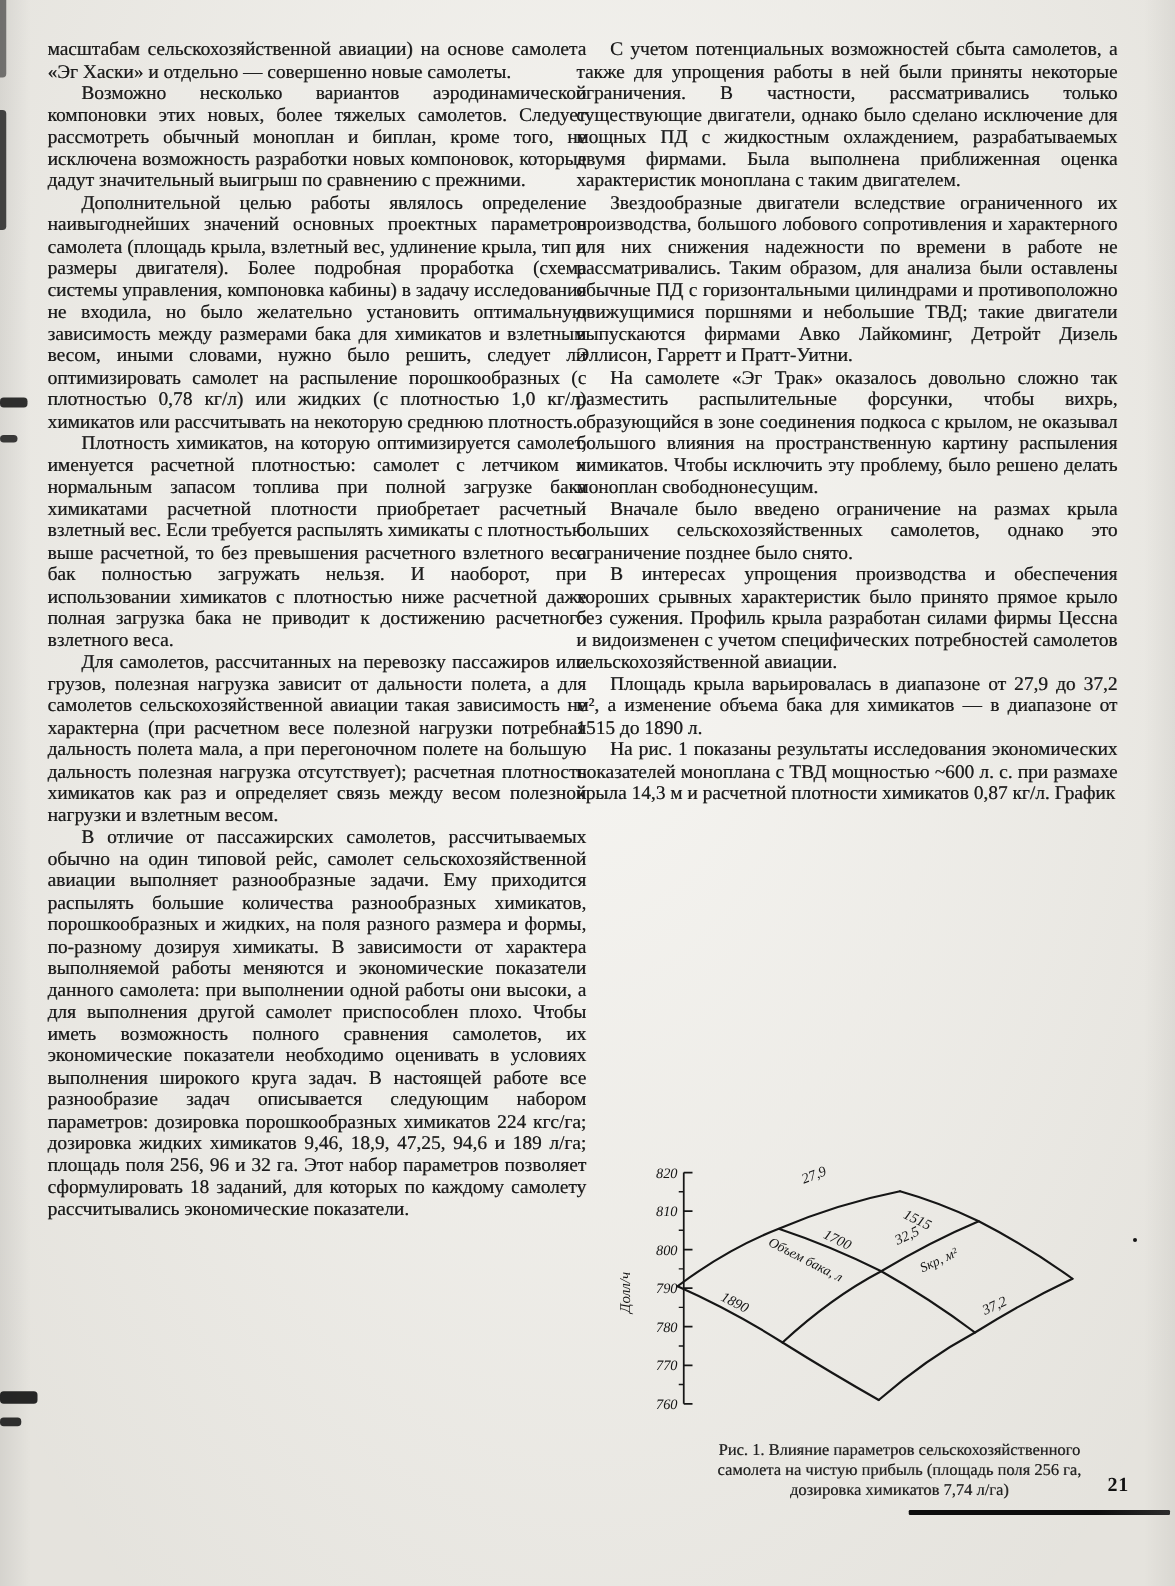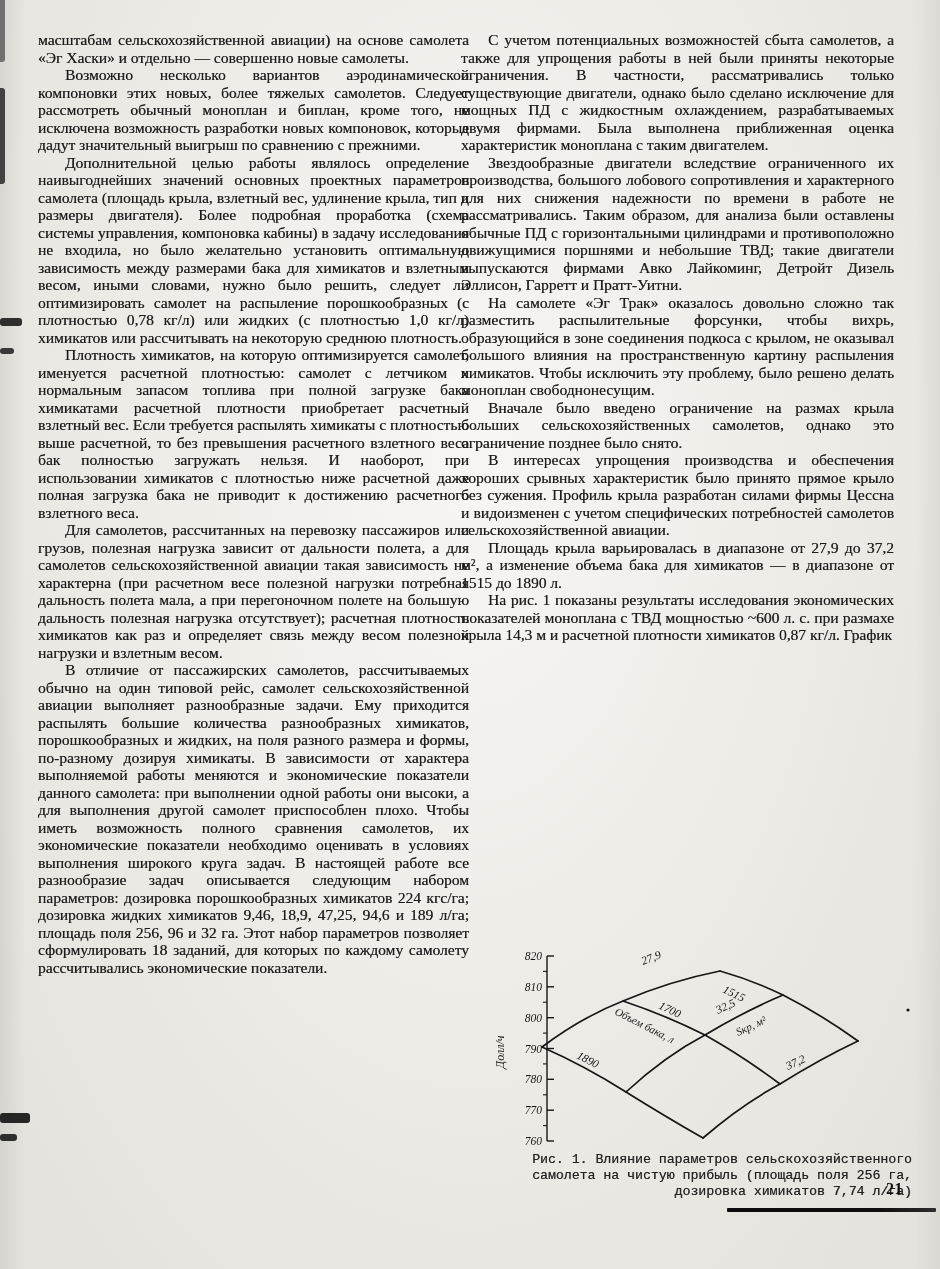--- a/index.html
+++ b/index.html
@@ -22,26 +22,26 @@
     text-align:justify;
     text-shadow:0.3px 0 0 rgba(25,25,25,0.65);
   }
   .col-left  { left:38px;  top:31px; width:431px; }
   .col-right { left:461px; top:31px; width:433px; height:902px; overflow:hidden; }
   .para { margin:0; text-indent:27px; }
   .col-left .para:first-child { text-indent:0; }
 
   .figure {
     position:absolute; left:490px; top:930px;
-    width:445px; height:222px;margin-top:18px;
+    width:445px; height:222px;
   }
   .fig-caption {
-    position:absolute; left:479px; top:1152px; width:433px;
-    font-size:13.2px; line-height:16px; text-align:right;
-    color:#222; text-shadow:0.3px 0 0 rgba(25,25,25,0.6);font-family:Liberation Mono, monospace;
+    position:absolute; left:503px; top:1152px; width:433px;
+    font-size:13.2px; line-height:16px; text-align:center;
+    color:#222; text-shadow:0.3px 0 0 rgba(25,25,25,0.6);
   }
   .fig-caption div { margin:0; }
 
   .footer-rule {
     position:absolute; left:727px; top:1208px; width:209px; height:4px;
     background:linear-gradient(90deg, #0d0d0d 0%, #0d0d0d 72%, #2c2c2c 100%);
     border-radius:1px;
   }
   .page-number {
     position:absolute; left:886px; top:1180px;

